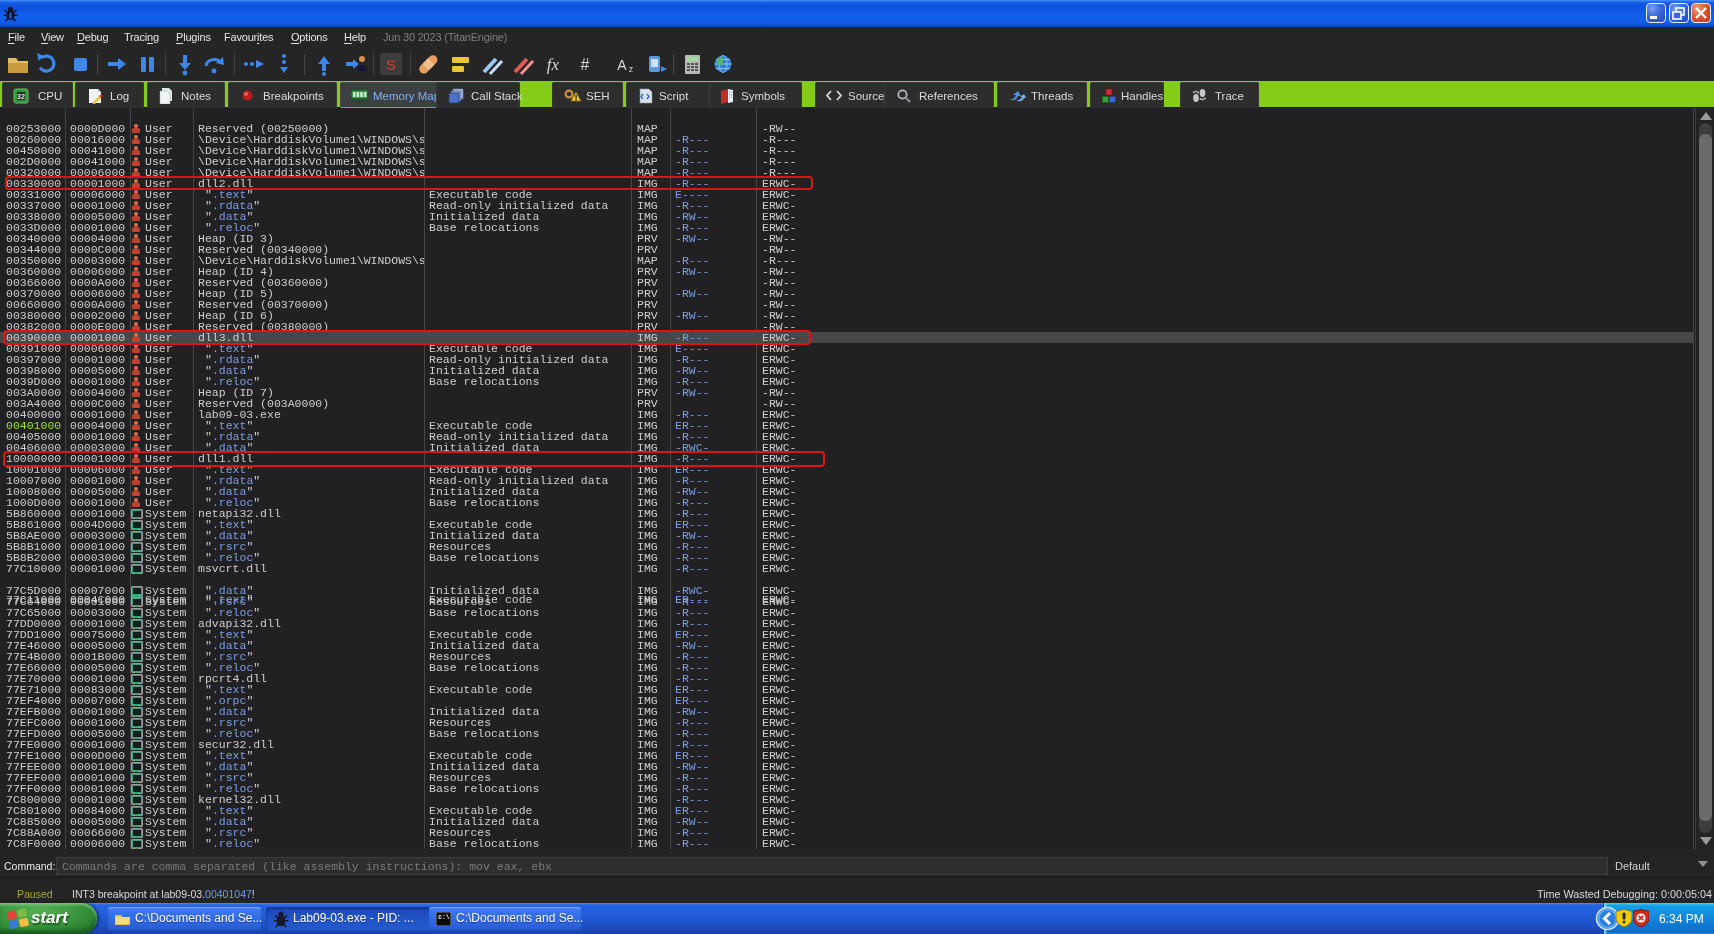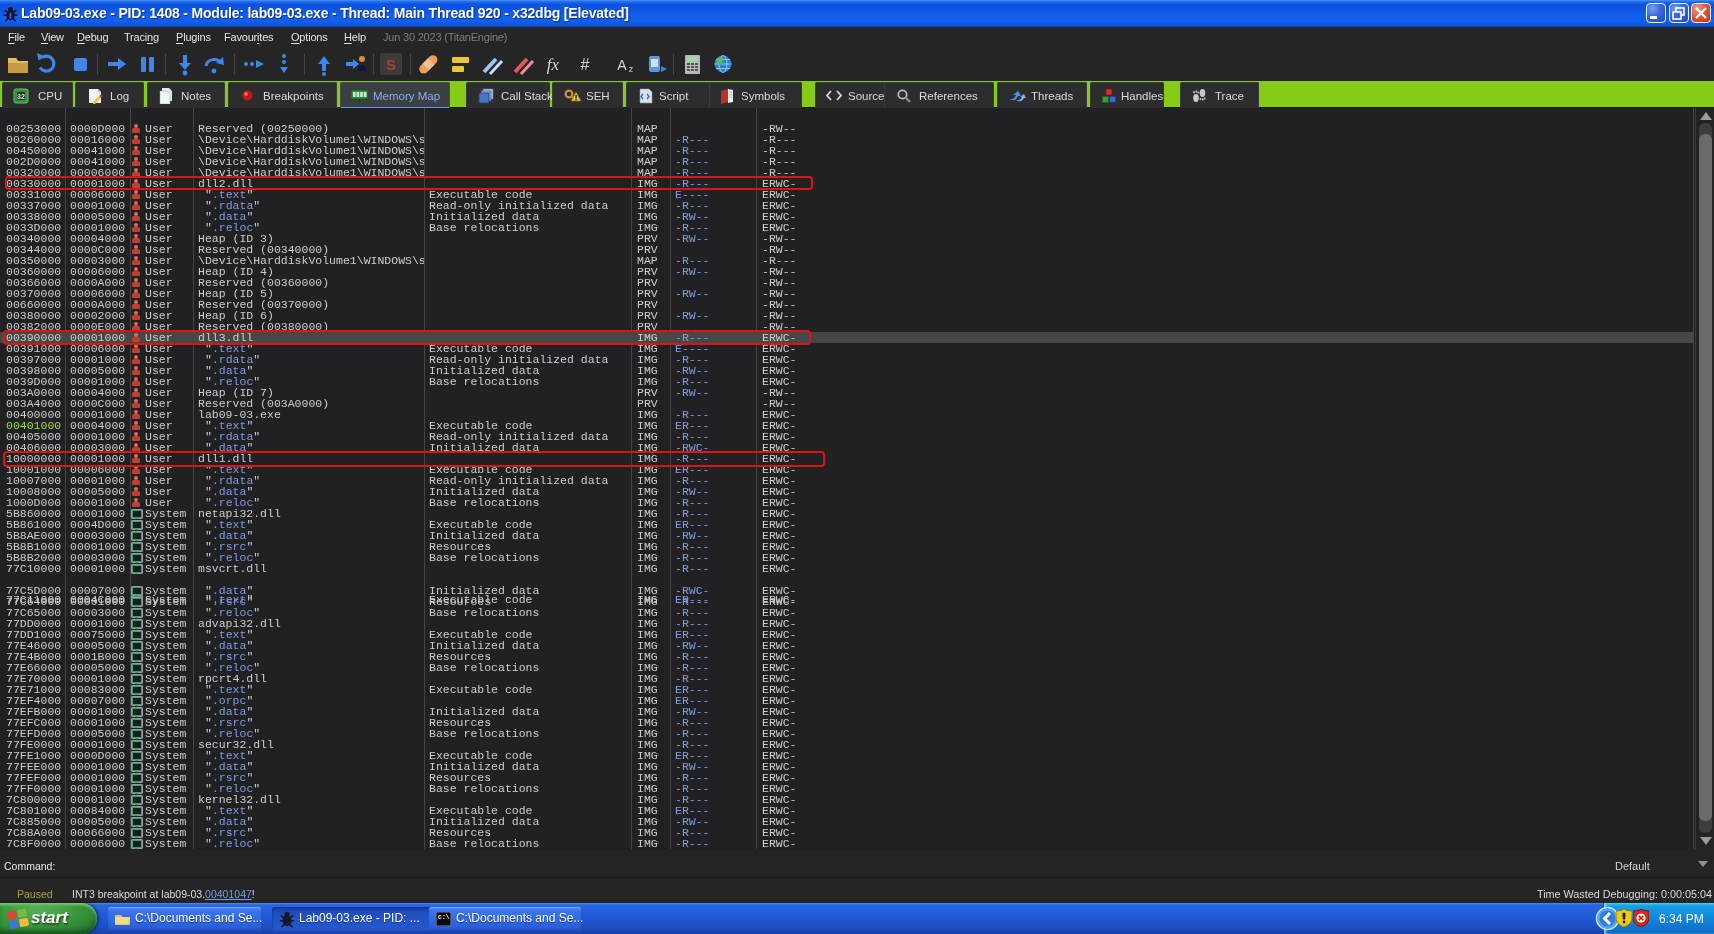--- a/index.html
+++ b/index.html
@@ -51,42 +51,41 @@
 .arr{position:absolute;width:0;height:0}
 #cmd{position:absolute;left:0;top:850px;width:1714px;height:27px;background:#242425}
 #cmd .lbl{position:absolute;left:4px;top:10px;font-size:10.5px;color:#e8e8e8}
 #cmd .inp{position:absolute;left:56px;top:7px;width:1552px;height:18px;background:#2e2e2e;border:1px solid #3d3d3d}
 #cmd .ph{position:absolute;left:5px;top:2px;font-size:11.5px;font-family:"Liberation Mono",monospace;color:#7a7a7a;white-space:pre}
 #cmd .def{position:absolute;left:1615px;top:10px;font-size:11px;color:#d0d0d0}
 #status{position:absolute;left:0;top:877px;width:1714px;height:26px;background:#242425;border-top:1px solid #1a1a1a}
 #status span{position:absolute;top:10px;font-size:10.5px;color:#dadada;white-space:pre}
 #status .pa{left:17px;color:#a8a23a}
 #status .ms{left:72px}
-#status .ms a{color:#6f9fe8;text-decoration:underline}
+#status .ms a{color:#6f9fe8;}
 #status .tw{right:2px;font-size:10.8px;top:10px}
 #task{position:absolute;left:0;top:903px;width:1714px;height:31px;background:linear-gradient(180deg,#4a90f4 0%,#2765e4 6%,#2059d6 45%,#1c4cc0 80%,#1941a8 100%)}
 #start{position:absolute;left:-2px;top:0;width:99px;height:31px;border-radius:0 16px 16px 0;background:radial-gradient(ellipse at 40% 25%,#55b055 0%,#36923a 55%,#1f6b26 100%);box-shadow:inset 0 2px 3px #7cc87c,inset 0 -3px 5px #14501a,2px 0 3px rgba(0,0,0,.4)}
 #start .st{position:absolute;left:33px;top:5px;font-size:17px;font-weight:bold;font-style:italic;color:#fff;text-shadow:1px 2px 2px #1a4d1f}
 .tbtn{position:absolute;top:4px;width:153px;height:24px;border-radius:3px;font-size:12px;color:#fff}
 .tbtn.idle{background:linear-gradient(180deg,#4e88f2 0%,#3a76ee 15%,#2e64e0 70%,#2859d0 100%);box-shadow:inset 0 1px 1px #7facf6,inset 0 -1px 2px #1c46a8}
 .tbtn.down{background:linear-gradient(180deg,#1a43ae 0%,#2153c6 40%,#2458cd 100%);box-shadow:inset 0 1px 3px #0d2d80}
 .tbtn .t{position:absolute;left:27px;top:4px;white-space:nowrap;overflow:hidden;text-shadow:0 1px 1px #1a3a90}
 #tray{position:absolute;left:1603px;top:0;width:111px;height:31px;background:linear-gradient(180deg,#35c3f5 0%,#169fe8 10%,#1185dd 50%,#0e6fc8 90%,#0c62b8 100%);border-left:1px solid #0a4da8;box-shadow:inset 2px 0 2px #7edcf8}
 #tray .clock{position:absolute;left:55px;top:9px;font-size:12px;color:#fff;white-space:pre}
 </style></head><body>
 <div id="title">
 <svg class="abs" style="left:2px;top:5px" width="17" height="17" viewBox="0 0 20 20">
       <g fill="#131333">
         <ellipse cx="10" cy="12" rx="5" ry="6"></ellipse>
         <circle cx="10" cy="5" r="3"></circle>
         <path d="M3 6l4 3M17 6l-4 3M2 12h5M18 12h-5M4 19l4-4M16 19l-4-4" stroke="#131333" stroke-width="1.8" fill="none"></path>
         <rect x="9" y="9" width="2" height="7" fill="#2f6fd0"></rect>
       </g>
     </svg>
-<span class="txt" style="left:21px">Lab09-03.exe - PID: 1408 - Module: lab09-03.exe - Thread: Main Thread 920 - x32dbg [Elevated]</span>
 <div class="wbtn" id="bmin" style="left:1646px">
       <svg width="18" height="18">
         <rect x="3" y="12" width="7" height="3" fill="#fff"></rect>
       </svg>
     </div>
 <div class="wbtn" id="bmax" style="left:1669px">
       <svg width="18" height="18">
         <rect x="6" y="4" width="8" height="7" fill="none" stroke="#fff" stroke-width="1.6"></rect>
         <rect x="3" y="8" width="8" height="7" fill="#3a66d8" stroke="#fff" stroke-width="1.6"></rect>
       </svg>
@@ -222,21 +221,21 @@
           <rect x="2" y="11" width="1.4" height="2"></rect>
           <rect x="5" y="11" width="1.4" height="2"></rect>
           <rect x="8" y="11" width="1.4" height="2"></rect>
           <rect x="11" y="11" width="1.4" height="2"></rect>
           <rect x="14" y="11" width="1.4" height="2"></rect>
         </g>
       </svg>
       <span class="tx" style="left:32px">Memory Map</span>
       <div class="ul"></div>
     </div>
-<div class="tab" style="left:466px;width:84px">
+<div class="tab" style="left:436px;width:84px">
       <svg class="ticon" style="left:11px" width="16" height="16">
         <rect x="5" y="1" width="10" height="10" fill="#cdd8ee" stroke="#5a6a9a" stroke-width=".8"></rect>
         <rect x="3" y="3" width="10" height="10" fill="#8fb0e8" stroke="#44548a" stroke-width=".8"></rect>
         <rect x="1" y="5" width="10" height="10" fill="#4a72c8" stroke="#2a3a6a" stroke-width=".8"></rect>
       </svg>
       <span class="tx" style="left:34px">Call Stack</span>
     </div>
 <div class="tab" style="left:552px;width:71px">
       <svg class="ticon" style="left:11px" width="18" height="16">
         <circle cx="5" cy="6" r="3.4" fill="none" stroke="#c89040" stroke-width="2.2"></circle>
@@ -1013,20 +1012,23 @@
 <div class="redbox" style="left:3px;top:343px;width:822px;height:16px"></div>
 <div id="sbar">
 <div class="arr" style="left:4px;top:4px;border-left:6px solid transparent;border-right:6px solid transparent;border-bottom:8px solid #9a9a9a"></div>
 <div class="chan"></div>
 <div class="thumb"></div>
 <div class="arr" style="left:4px;top:729px;border-left:6px solid transparent;border-right:6px solid transparent;border-top:8px solid #9a9a9a"></div>
 </div>
 </div>
 <div id="cmd">
 <span class="lbl">Command:</span>
+<div class="inp">
+      <span class="ph">Commands are comma separated (like assembly instructions): mov eax, ebx</span>
+    </div>
 <span class="def">Default</span>
 <div class="arr" style="left:1698px;top:11px;border-left:5px solid transparent;border-right:5px solid transparent;border-top:6px solid #909090"></div>
 </div>
 <div id="status">
 <span class="pa">Paused</span>
 <span class="ms">INT3 breakpoint at lab09-03.<a>00401047</a>!</span>
 <span class="tw">Time Wasted Debugging: 0:00:05:04</span>
 </div>
 <div id="task">
 <div id="start">
@@ -1040,21 +1042,21 @@
       </svg>
 <span class="st">start</span>
 </div>
 <div class="tbtn idle" style="left:108px">
 <svg class="abs" style="left:6px;top:5px" width="17" height="14">
         <path d="M1 3h6l1.5 2H16v8H1z" fill="#e8c15a"></path>
         <path d="M1 5h15l-2 7H1z" fill="#f5d98a"></path>
       </svg>
 <span class="t" style="width:127px">C:\Documents and Se...</span>
 </div>
-<div class="tbtn down" style="left:272px;width:176px">
+<div class="tbtn down" style="left:266px;width:176px">
 <svg class="abs" style="left:6px;top:3px" width="18" height="18" viewBox="0 0 20 20">
         <g fill="#18182c">
           <ellipse cx="10" cy="12" rx="5" ry="6"></ellipse>
           <circle cx="10" cy="5" r="3"></circle>
           <path d="M3 6l4 3M17 6l-4 3M2 12h5M18 12h-5M4 19l4-4M16 19l-4-4" stroke="#18182c" stroke-width="1.8" fill="none"></path>
         </g>
       </svg>
 <span class="t" style="width:125px">Lab09-03.exe - PID: ...</span>
 </div>
 <div class="tbtn idle" style="left:429px;width:152px">

